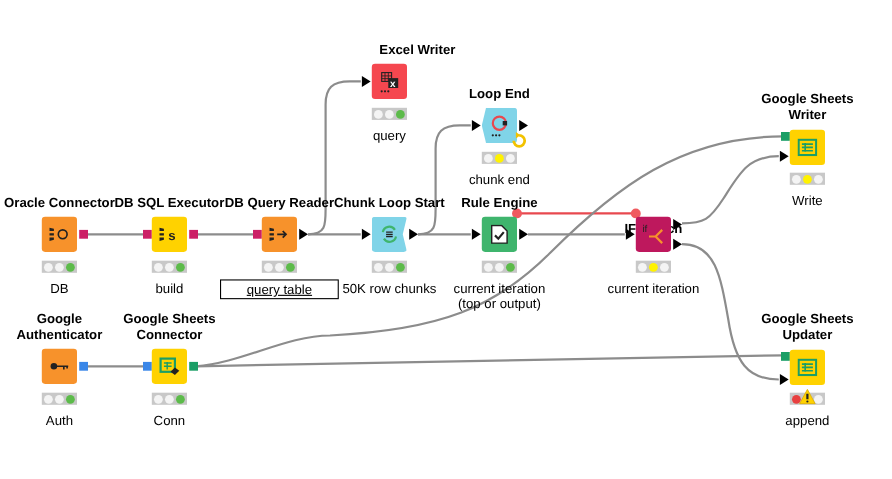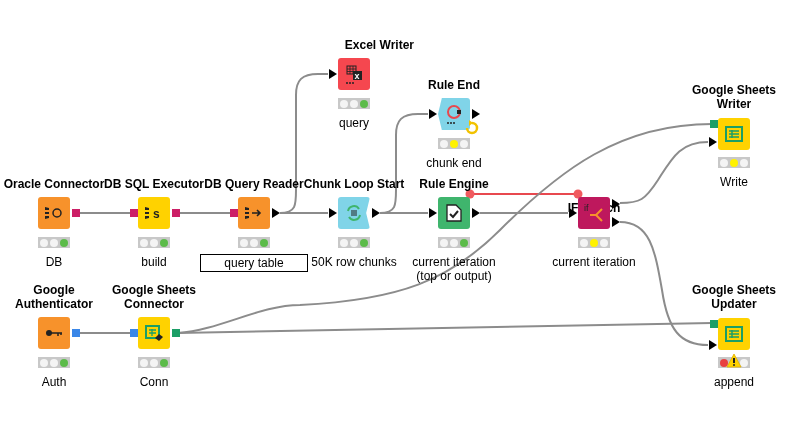--- a/index.html
+++ b/index.html
@@ -11,21 +11,21 @@
                 font-weight:bold; font-size:12px; color:#000; line-height:14px; white-space:nowrap; }
   .node-box { position:absolute; width:32px; height:32px; border-radius:3px; left:44px; }
   .node-status { position:absolute; left:44px; width:32px; height:11px; background:#c8c8c8;
                  display:flex; align-items:center; justify-content:space-around; padding:0 1px; box-sizing:border-box; }
   .dot { width:8px; height:8px; border-radius:50%; background:#f4f4f4; }
   .dot.green { background:#5cbb4a; }
   .dot.yellow { background:#fff200; }
   .dot.red { background:#e84040; }
   .node-annot { position:absolute; left:0; width:120px; text-align:center; font-size:12px;
                 color:#000; line-height:14px; white-space:nowrap; }
-  .annot-box { border:1px solid #000; width:108px; left:6px; box-sizing:border-box; padding:1px 14px; }
+  .annot-box { border:1px solid #000; width:108px; left:6px; box-sizing:border-box; padding:1px 14px;text-decoration:underline; }
   .port { position:absolute; }
   .port-db { width:8px; height:8px; background:#cc1f66; }
   .port-google { width:8px; height:8px; background:#3a87e8; }
   .port-sheet { width:8px; height:8px; background:#1b9e66; }
   .port-data { width:0; height:0; border-top:5px solid transparent; border-bottom:5px solid transparent;
                border-left:8px solid #000; }
   .icon-glyph { position:absolute; left:0; top:0; width:32px; height:32px; display:flex; align-items:center; justify-content:center; }
   .warn { position:absolute; }
 </style>
 </head>
@@ -160,21 +160,21 @@
   </div>
   <div class="node-status" style="top:60px;">
       <span class="dot"></span>
       <span class="dot"></span>
       <span class="dot green"></span>
     </div>
   <div class="node-annot" style="top:78px;">query</div>
 </div>
 
 <div class="node" style="left:394px; top:78px; height:100px;">
-  <div class="node-title" style="top:0;">Rule End</div>
+  <div class="node-title" style="top:0;">Loop End</div>
   <div class="port port-data" style="left:35px; top:31px;"></div>
   <div class="node-box" style="top:20px; background:#80d4e8; clip-path:polygon(12% 0,100% 0,100% 100%,12% 100%,0 50%);">
     <div class="icon-glyph">
       <svg width="22" height="22" viewBox="0 0 22 22">
           <circle cx="11" cy="9" r="6" fill="none" stroke="#e8484f" stroke-width="2"></circle>
           <rect x="14" y="7" width="4" height="4" fill="#222"></rect>
           <circle cx="5" cy="20" r="1" fill="#222"></circle>
           <circle cx="8" cy="20" r="1" fill="#222"></circle>
           <circle cx="11" cy="20" r="1" fill="#222"></circle>
         </svg>

